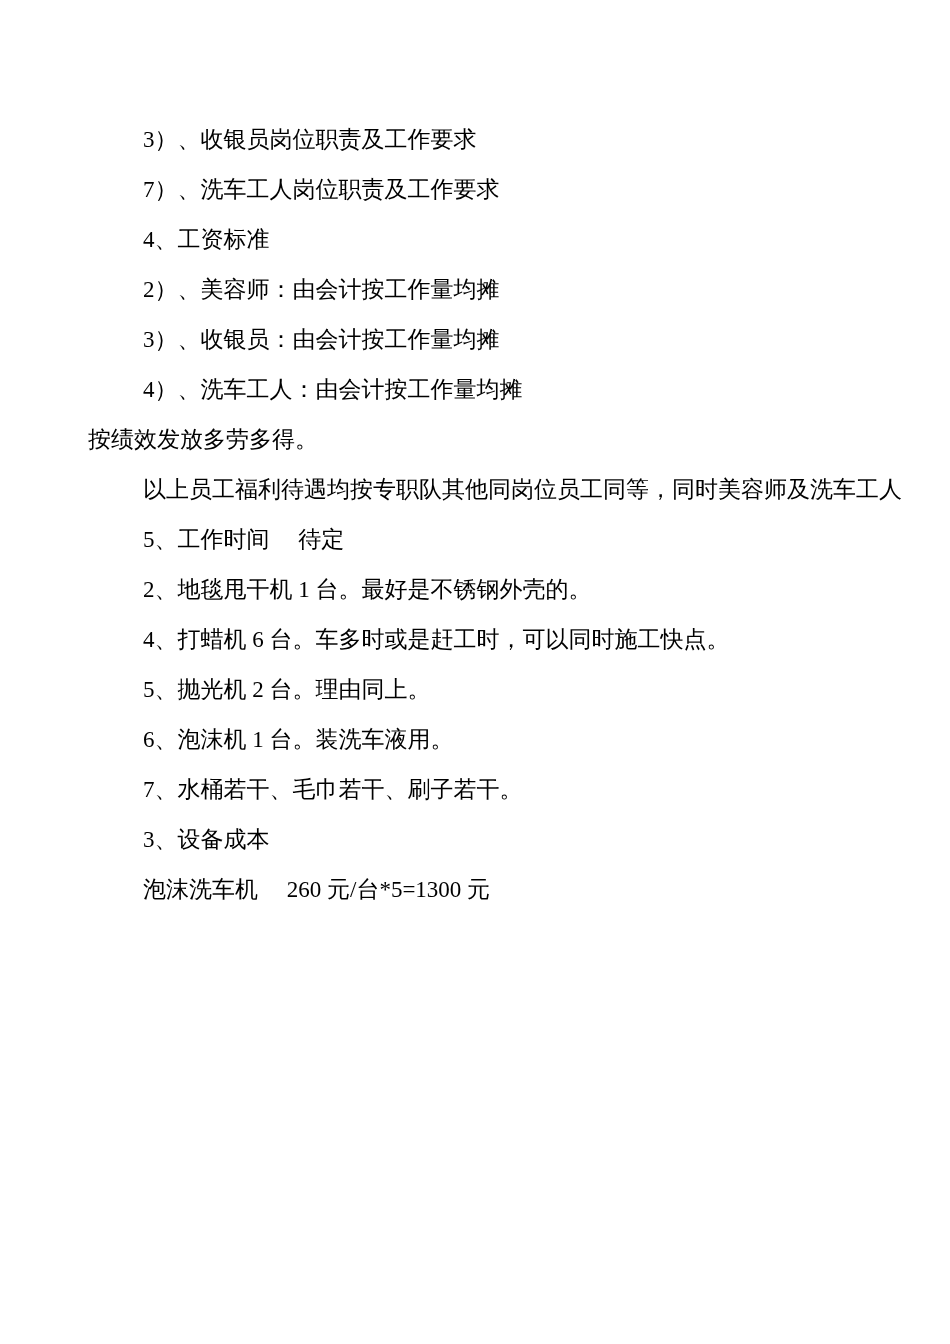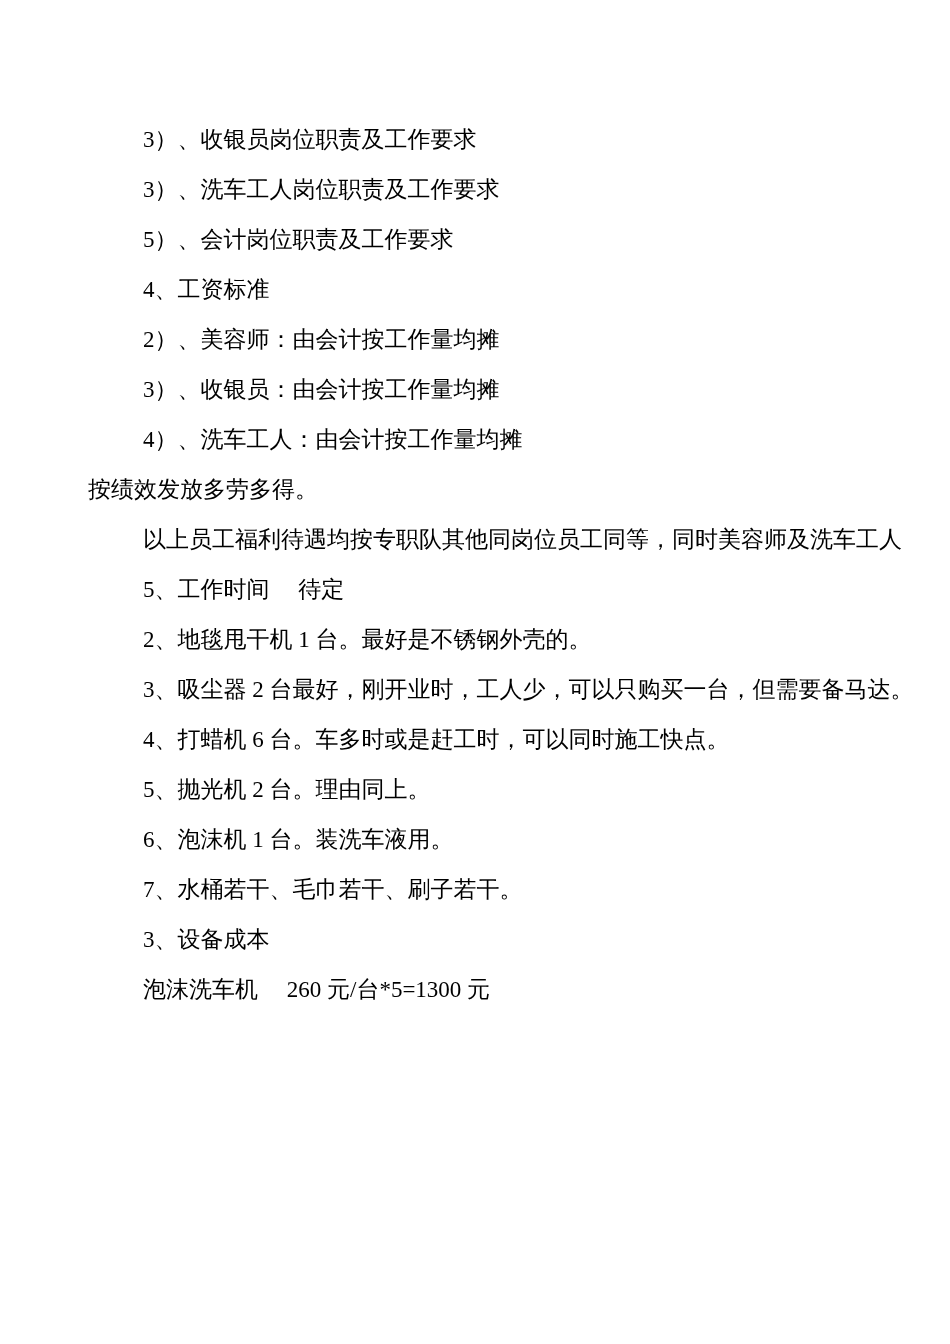--- a/index.html
+++ b/index.html
@@ -32,30 +32,28 @@
   }
   .line.indent {
     text-indent: 55px;
   }
 </style>
 </head>
 <body>
 
 <div class="page">
   <p class="line indent">3）、收银员岗位职责及工作要求</p>
-  <p class="line indent">3）、洗车工人岗位职责及工作要求</p>
-  <p class="line indent">5）、会计岗位职责及工作要求</p>
+  <p class="line indent">7）、洗车工人岗位职责及工作要求</p>
   <p class="line indent">4、工资标准</p>
   <p class="line indent">2）、美容师：由会计按工作量均摊</p>
   <p class="line indent">3）、收银员：由会计按工作量均摊</p>
   <p class="line indent">4）、洗车工人：由会计按工作量均摊</p>
   <p class="line">按绩效发放多劳多得。</p>
   <p class="line indent">以上员工福利待遇均按专职队其他同岗位员工同等，同时美容师及洗车工人</p>
   <p class="line indent">5、工作时间　 待定</p>
   <p class="line indent">2、地毯甩干机 1 台。最好是不锈钢外壳的。</p>
-  <p class="line indent">3、吸尘器 2 台最好，刚开业时，工人少，可以只购买一台，但需要备马达。</p>
   <p class="line indent">4、打蜡机 6 台。车多时或是赶工时，可以同时施工快点。</p>
   <p class="line indent">5、抛光机 2 台。理由同上。</p>
   <p class="line indent">6、泡沫机 1 台。装洗车液用。</p>
   <p class="line indent">7、水桶若干、毛巾若干、刷子若干。</p>
   <p class="line indent">3、设备成本</p>
   <p class="line indent">泡沫洗车机　 260 元/台*5=1300 元</p>
 </div>
 
 </body></html>

